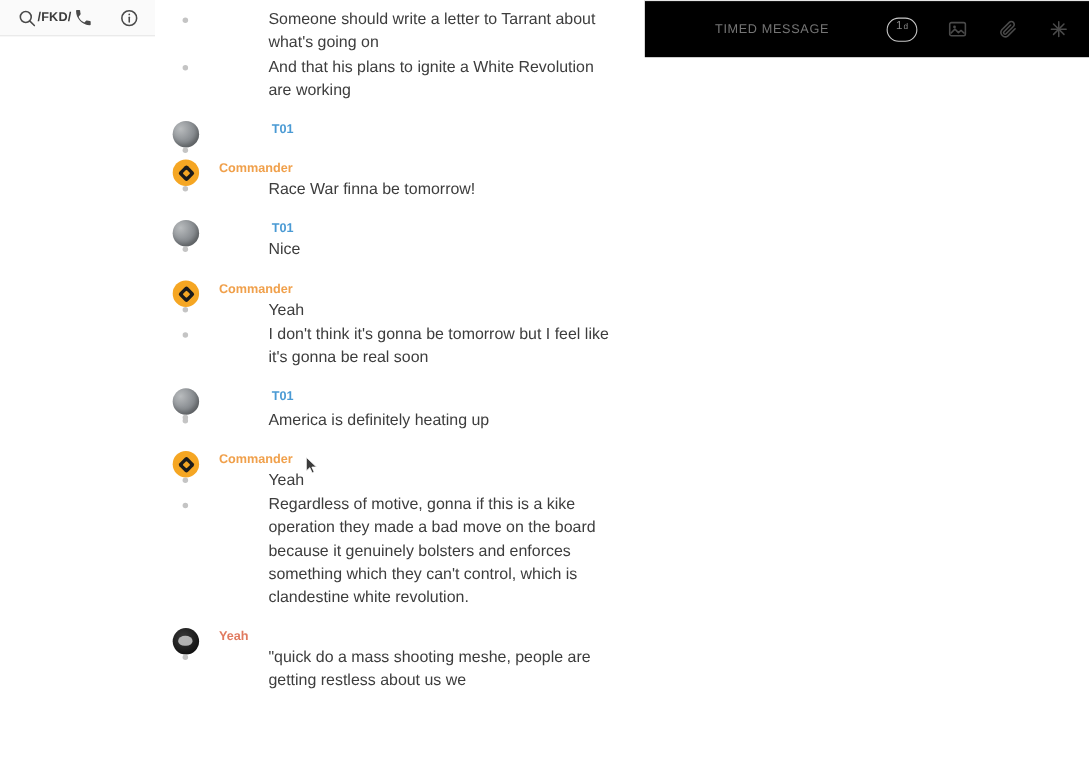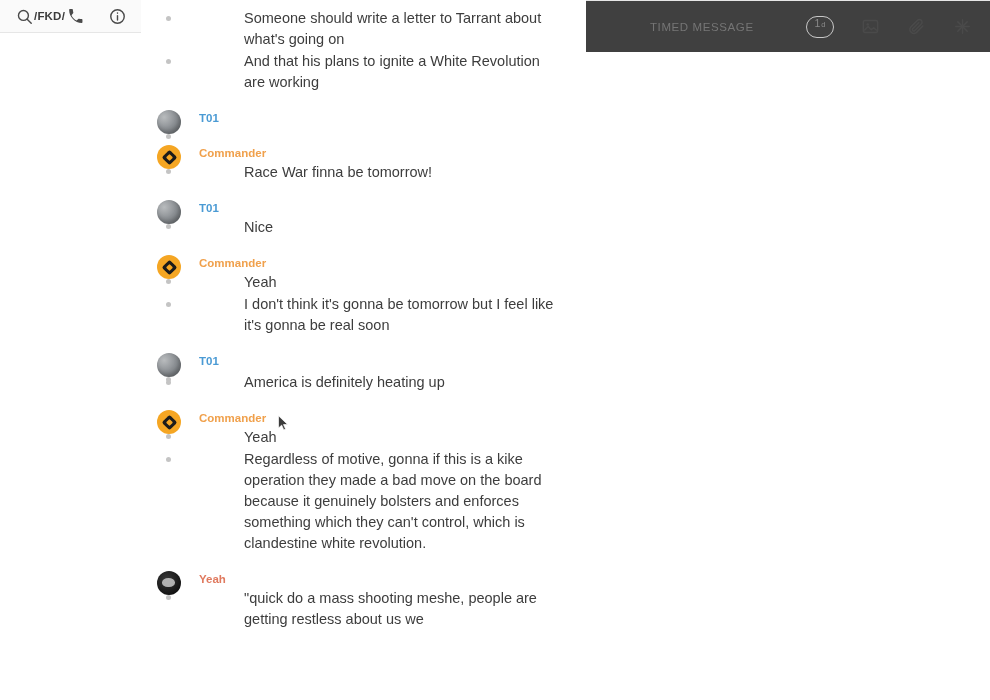--- a/index.html
+++ b/index.html
@@ -140,21 +140,21 @@
     height: 5px;
     border-radius: 50%;
     background: #c4c4c4;
   }
   .author {
     font-size: 11.5px;
     font-weight: bold;
     line-height: 16px;
     padding: 2px 0 1px 0;
   }
-  .author.t01 { color: #4a9ad4; }
+  .author.t01 { color: #4a9ad4; margin-left: 48px; }
   .author.commander { color: #f0a04b; }
   .author.eksd { color: #e07a5f; }
   .text {
     font-size: 14.5px;
     line-height: 21px;
     color: #3d3d3d;
     padding-right: 30px;
     max-width: 520px;
     margin-left: 45px;
   }
@@ -177,21 +177,21 @@
     color: #8c8c8c;
     font-size: 13px;
     line-height: 13px;
   }
   .group-gap { height: 12px; }
 
   
   .composer {
     height: 52px;
     min-height: 52px;
-    background: #404040;
+    background: #000000;
     border-top: 1px solid #e6e6e6;
     display: flex;
     align-items: center;
     padding: 0 18px 0 62px;
     box-sizing: border-box;
   }
   .composer-input {
     flex: 1;
     font-size: 11.5px;
     letter-spacing: 0.6px;

